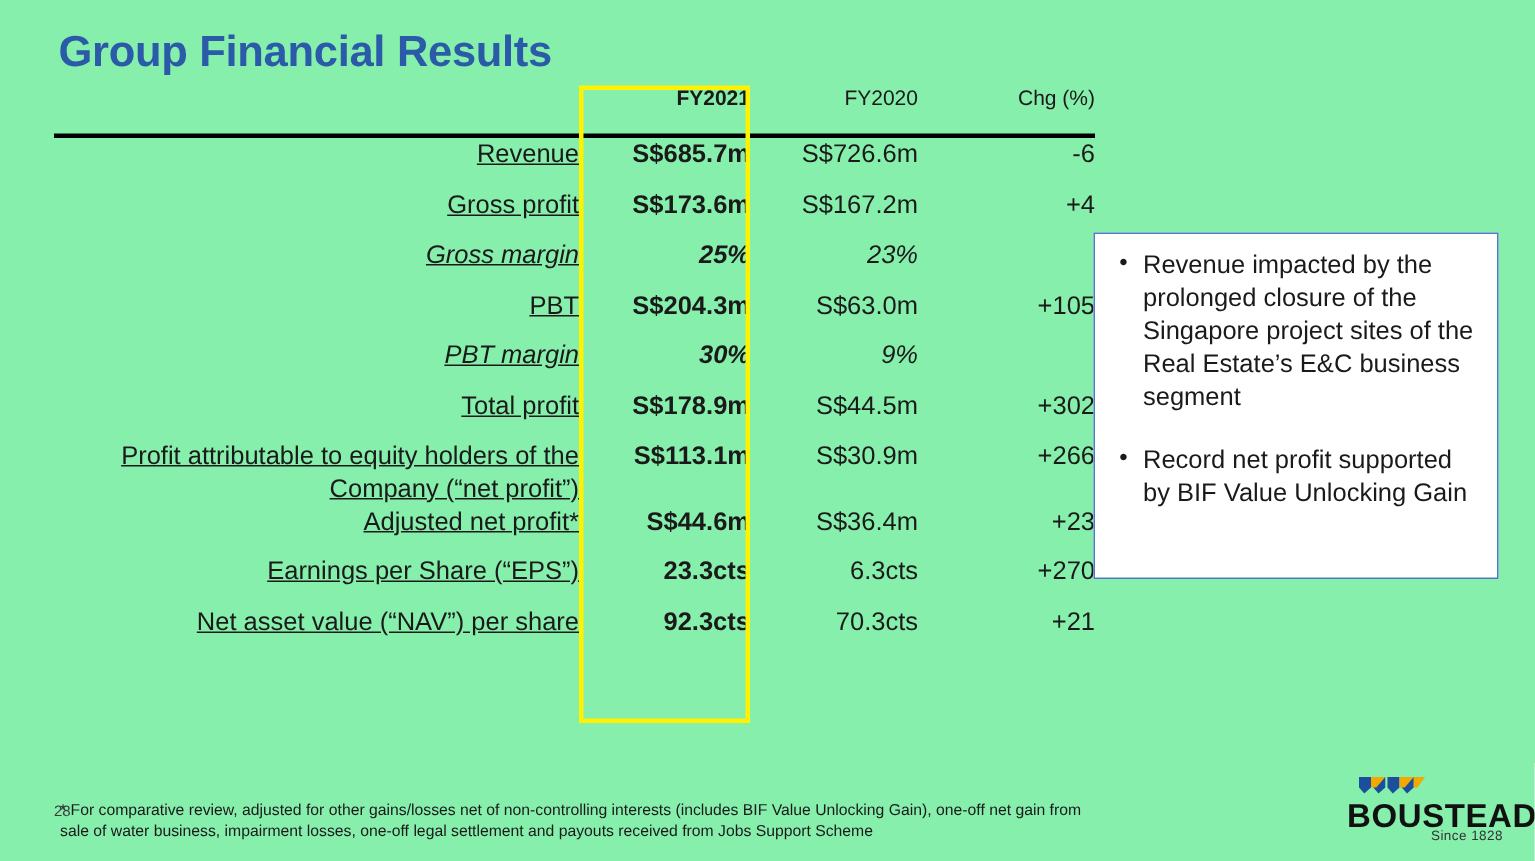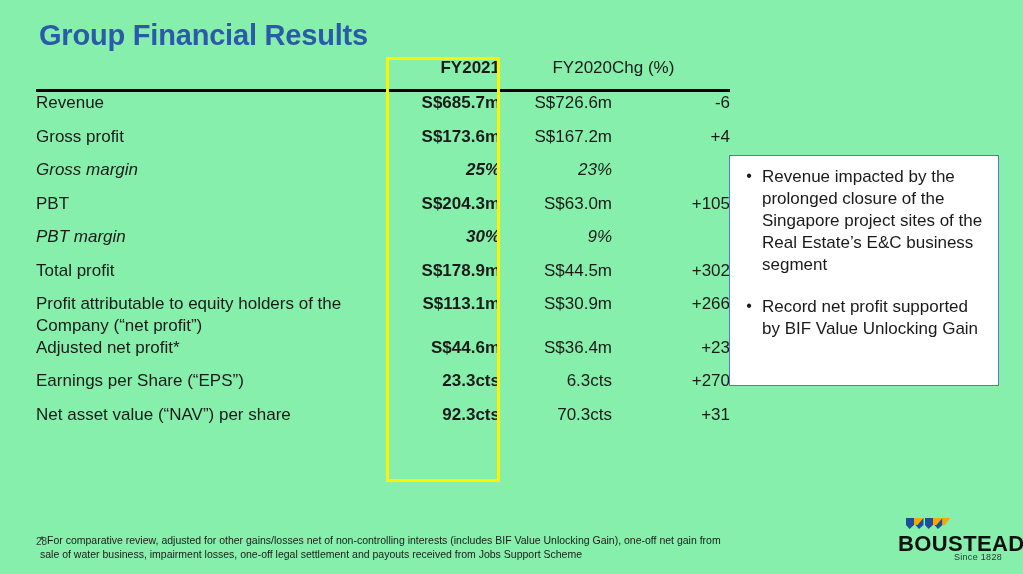--- a/index.html
+++ b/index.html
@@ -73,45 +73,46 @@
   #results-table td {
     padding: 0;
     vertical-align: top;
     font-size: 17px;
     color: #1a1a1a;
     line-height: 1.28;
   }
 
   #results-table thead th {
     height: 32px;
-    font-size: 17px;
+    font-size: 14px;
     padding-bottom: 3px;
   }
   th.h-label { text-align: left; }
   th.h-fy1 {
     text-align: right;
     font-weight: bold;
     padding-right: 12px;
   }
   th.h-fy2 {
     text-align: right;
     font-weight: normal;
     padding-right: 10px;
   }
   th.h-chg {
-    text-align: left;
+    text-align: right;
     font-weight: normal;
     padding-right: 0px;
   }
 
   #results-table tbody tr { height: 33.5px; }
   td.t-label {
-    text-align: left;
+    text-align: right;
     padding-right: 16px;
     padding-top: 3px;
+    text-decoration: underline;
   }
   td.t-fy1 {
     text-align: right;
     font-weight: bold;
     padding-right: 12px;
     padding-top: 3px;
   }
   td.t-fy2 {
     text-align: right;
     padding-right: 10px;
@@ -291,21 +292,21 @@
         <tr>
           <td class="t-label">Earnings per Share (“EPS”)</td>
           <td class="t-fy1">23.3cts</td>
           <td class="t-fy2">6.3cts</td>
           <td class="t-chg">+270</td>
         </tr>
         <tr>
           <td class="t-label">Net asset value (“NAV”) per share</td>
           <td class="t-fy1">92.3cts</td>
           <td class="t-fy2">70.3cts</td>
-          <td class="t-chg">+31</td>
+          <td class="t-chg">+21</td>
         </tr>
       </tbody>
   </table>
 
   <div id="highlight-box"></div>
 
   <div id="footnote">* For comparative review, adjusted for other gains/losses net of non-controlling interests (includes BIF Value Unlocking Gain), one-off net gain from sale of water business, impairment losses, one-off legal settlement and payouts received from Jobs Support Scheme</div>
 
   <div id="page-number">28</div>
 

